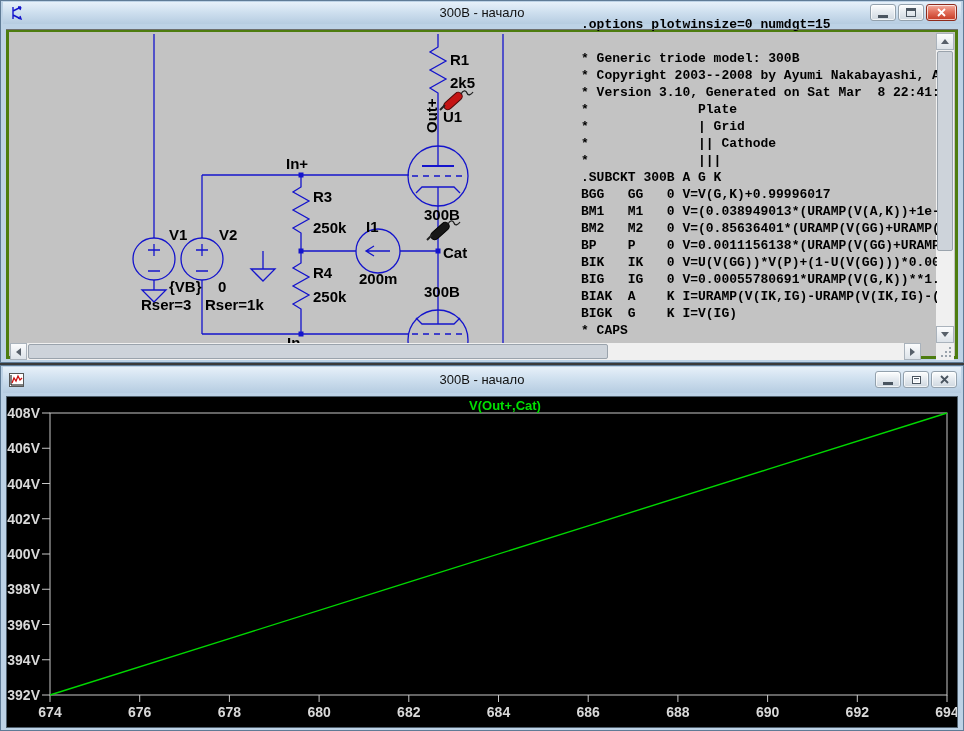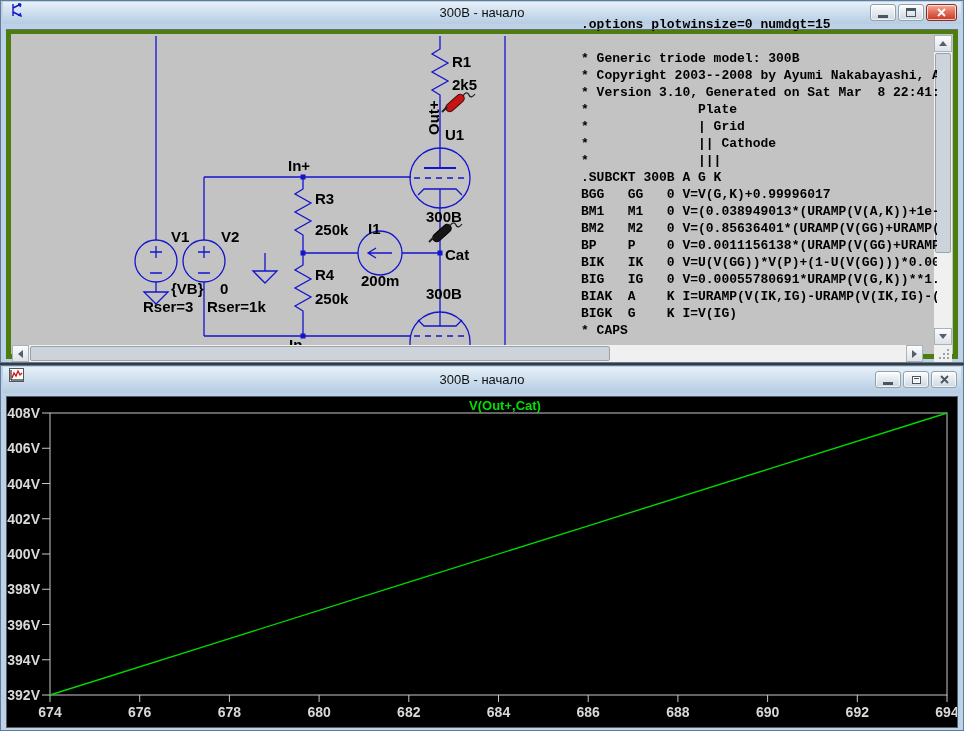--- a/index.html
+++ b/index.html
@@ -8,21 +8,21 @@
     width:964px; height:731px; position:relative; overflow:hidden;
     background:#3a3a3a; font-family:"Liberation Sans", sans-serif;
   }
   .window { position:absolute; background:#bdd2e6; border:1px solid #5f7b96; }
   #win-top  { left:0; top:0;   width:964px; height:363px; }
   #win-bot  { left:0; top:365px; width:964px; height:366px; }
 
   .titlebar {
     position:absolute; left:2px; right:2px; top:1px; height:22px;
     background:linear-gradient(180deg,#e7f0f9 0%,#cfe0ef 45%,#b6cce1 100%);
-    display:flex; 
+    display:flex; align-items:center;
   }
   .title {
     position:absolute; left:0; right:0; text-align:center;
     font-size:13px; color:#111; line-height:22px;
   }
   .win-icon { position:relative; margin-left:5px; width:17px; height:16px; z-index:2; }
 
   .btns { position:absolute; right:4px; top:2px; display:flex; gap:2px; z-index:2; }
   .wbtn {
     width:26px; height:17px; border:1px solid #93a1ad; border-radius:3px;
@@ -34,21 +34,21 @@
     width:31px; border-color:#8e2b1d;
     background:linear-gradient(180deg,#f4b0a1,#e2705c 45%,#c53a24);
   }
   .g-min { width:10px; height:3px; background:#4a5560; margin-top:7px; }
   .g-max { width:10px; height:9px; border:1px solid #4a5560; border-top:3px solid #4a5560; background:transparent; }
   .g-restore { width:9px; height:8px; border:1px solid #4a5560; background:#eef2f6; box-shadow:inset 0 0 0 1px #fff, inset 0 2px 0 #4a5560; }
 
   
   #client-schem {
     position:absolute; left:5px; top:28px; width:952px; height:330px;
-    background:#c3c3c3; border:5px solid #4d7c0f; z-index:1;
+    background:#c3c3c3; border:3px solid #4d7c0f; z-index:1;
   }
   #schem-svg, #schem-labels { position:absolute; left:1px; top:1px; width:929px; height:311px; }
   #schem-labels { overflow:hidden; pointer-events:none; }
   #schem-labels span {
     position:absolute; font-size:15px; font-weight:bold; color:#000;
     white-space:pre; line-height:15px; pointer-events:auto;
   }
   #lbl-outplus { transform:rotate(-90deg); transform-origin:0 0; }
 
   
@@ -196,21 +196,21 @@
         <rect x="-11" y="-4" width="22" height="8" rx="4" transform="translate(430,198) rotate(-42)" fill="#161616" stroke="#000"></rect>
         <path d="M417,207 l5,-5" stroke="#222" stroke-width="2" fill="none"></path>
         <path d="M438,191 c2,-4 5,-4 6,-1 c1,3 4,2 6,-1" stroke="#222" stroke-width="1.3" fill="none"></path>
       </g>
     </svg>
 
     <div id="schem-labels">
       <span style="left:440px; top:19px">R1</span>
       <span style="left:440px; top:42px">2k5</span>
       <span id="lbl-outplus" style="left:414px; top:100px">Out+</span>
-      <span style="left:433px; top:92px">U1</span>
+      <span style="left:433px; top:76px">U1</span>
       <span style="left:414px; top:174px">300B</span>
       <span style="left:433px; top:212px">Cat</span>
       <span style="left:414px; top:251px">300B</span>
       <span style="left:276px; top:123px">In+</span>
       <span style="left:303px; top:156px">R3</span>
       <span style="left:303px; top:187px">250k</span>
       <span style="left:303px; top:232px">R4</span>
       <span style="left:303px; top:256px">250k</span>
       <span style="left:356px; top:186px">I1</span>
       <span style="left:349px; top:238px">200m</span>

